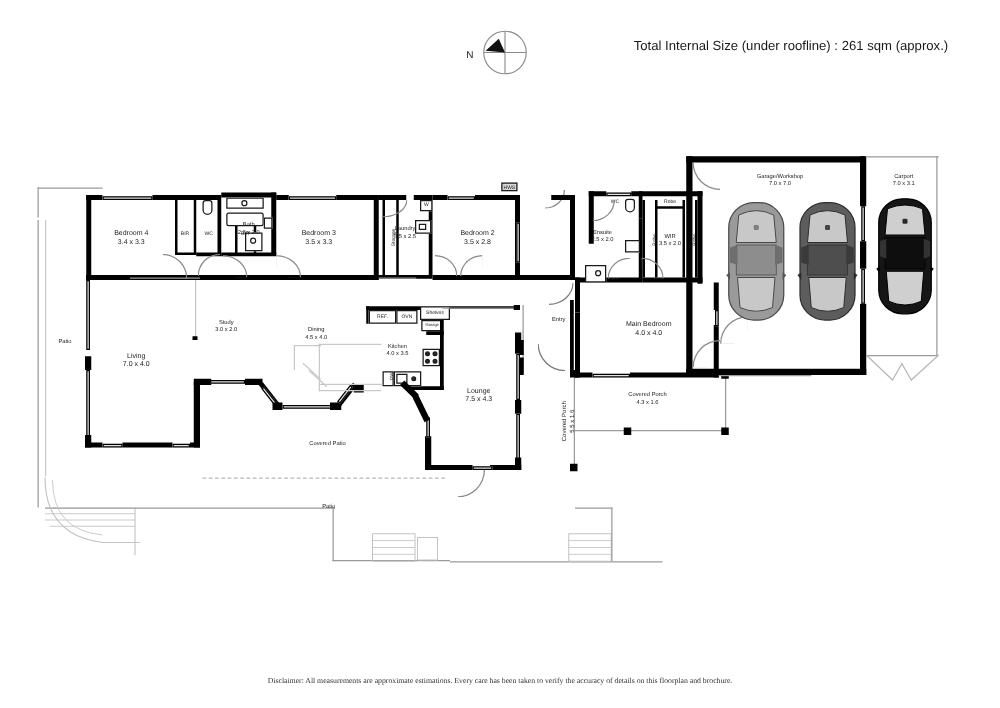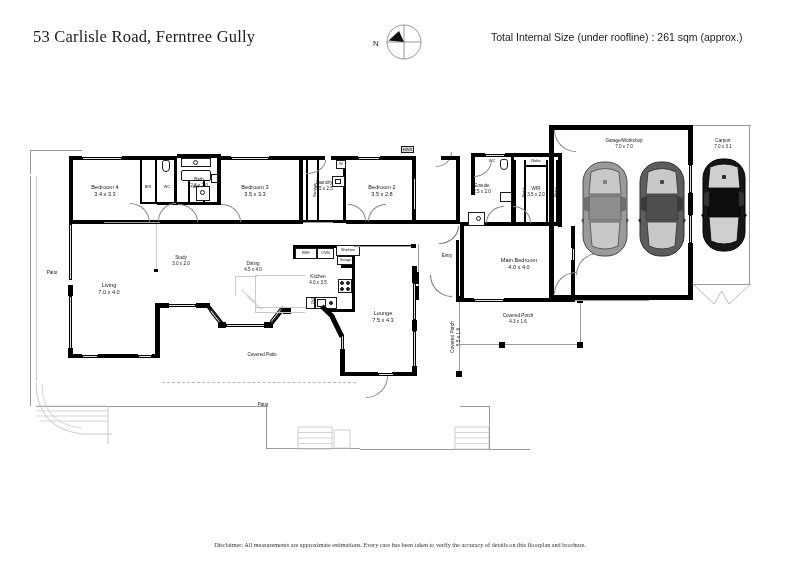--- a/index.html
+++ b/index.html
@@ -5,21 +5,21 @@
 <style>
   html,body{margin:0;padding:0;background:#ffffff;}
   body{width:800px;height:566px;position:relative;overflow:hidden;
        font-family:"Liberation Sans","DejaVu Sans",sans-serif;color:#111;}
 
   #page{position:absolute;left:0;top:0;width:800px;height:566px;background:#fff;}
 
   
   .title{position:absolute;left:33px;top:27px;font-family:"Liberation Serif","DejaVu Serif",serif;
          font-size:16.5px;letter-spacing:.2px;color:#1a1a1a;white-space:nowrap;}
-  .totalsize{position:absolute;left:491px;top:31px;font-size:10.5px;color:#1a1a1a;white-space:nowrap;}
+  .totalsize{position:absolute;left:507px;top:31px;font-size:10.5px;color:#1a1a1a;white-space:nowrap;}
 
   .compass{position:absolute;left:382px;top:20px;width:44px;height:44px;}
   .compass .nlbl{position:absolute;left:-9px;top:19px;font-size:8px;color:#222;}
 
   .disclaimer{position:absolute;left:0;top:541px;width:800px;text-align:center;
               font-family:"Liberation Serif","DejaVu Serif",serif;font-size:6.2px;color:#333;}
 
   
   #plan{position:absolute;left:0;top:0;width:800px;height:566px;}
 
@@ -48,21 +48,20 @@
 
   
   .car{position:absolute;}
   svg{display:block;overflow:visible;}
 </style>
 </head>
 <body>
 
 <div id="page">
 
-  <div class="title">53 Carlisle Road, Ferntree Gully</div>
   <div class="totalsize">Total Internal Size (under roofline) :  261 sqm (approx.)</div>
 
   <div class="compass">
     <svg width="44" height="44" viewBox="0 0 44 44">
       <circle cx="22" cy="22" r="17" fill="#fff" stroke="#8a8a8a" stroke-width="0.9"></circle>
       <line x1="22" y1="5" x2="22" y2="39" stroke="#8a8a8a" stroke-width="0.9"></line>
       <line x1="5" y1="22" x2="39" y2="22" stroke="#8a8a8a" stroke-width="0.9"></line>
       <polygon points="22,22 6.5,20.5 17,11" fill="#111"></polygon>
     </svg>
     <span class="nlbl">N</span>

